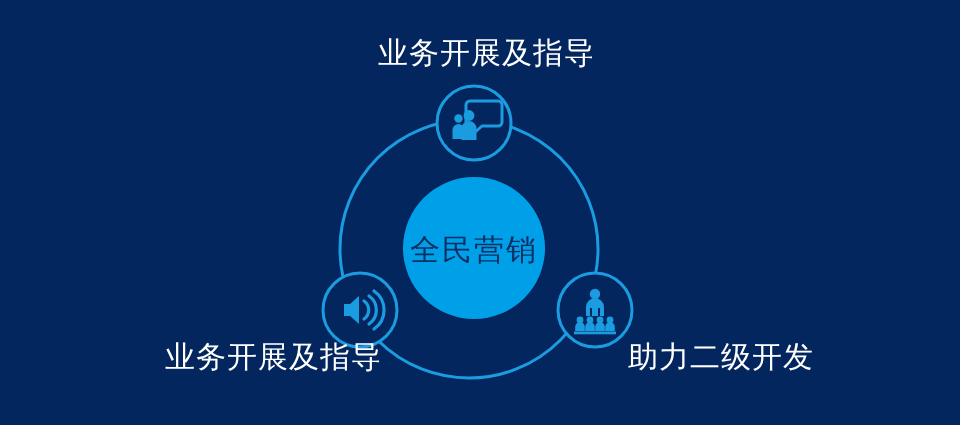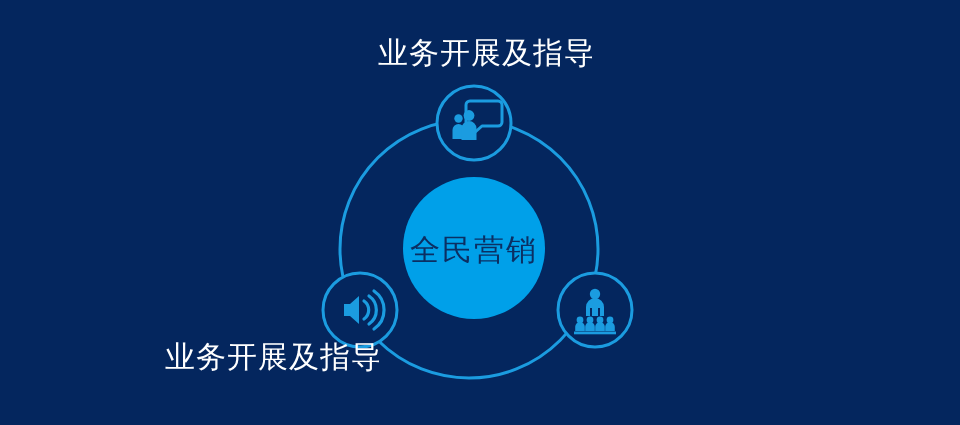--- a/index.html
+++ b/index.html
@@ -115,14 +115,15 @@
       </g>
     </g>
   </svg>
 
   <div id="center-text">全民营销</div>
 
   <div class="node-label" id="label-top">业务开展及指导</div>
 
   <div class="node-label" id="label-left">业务开展及指导</div>
 
+  <div class="node-label" id="label-right">助力二级开发</div>
 
 </div>
 
 </body></html>

